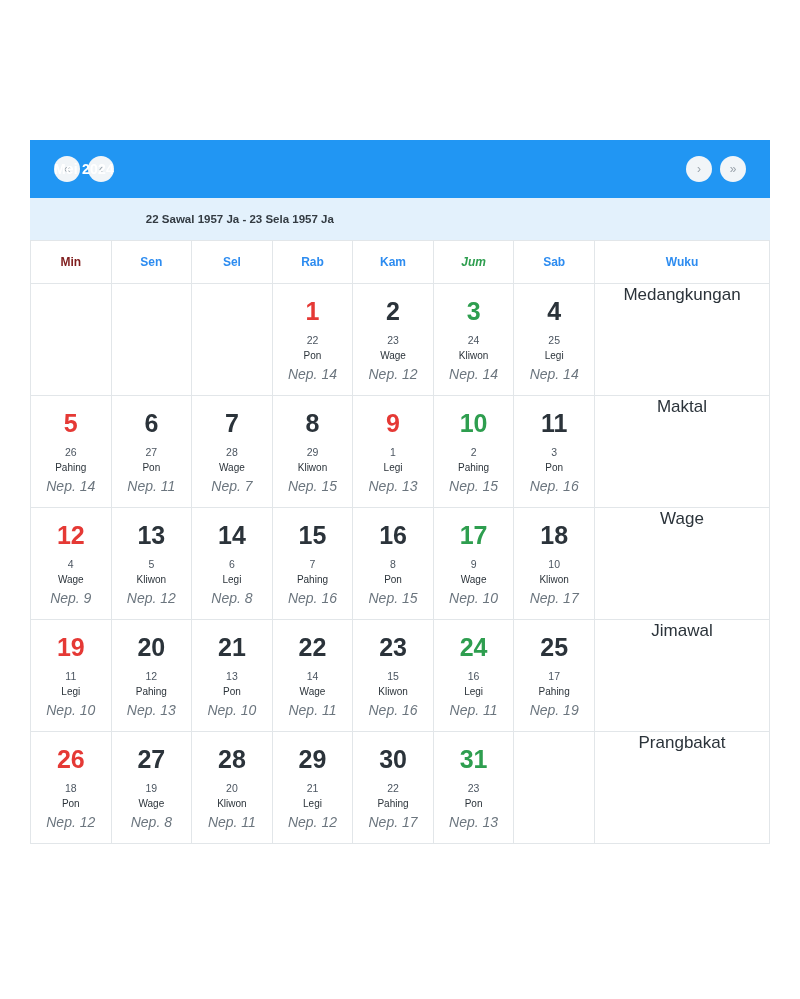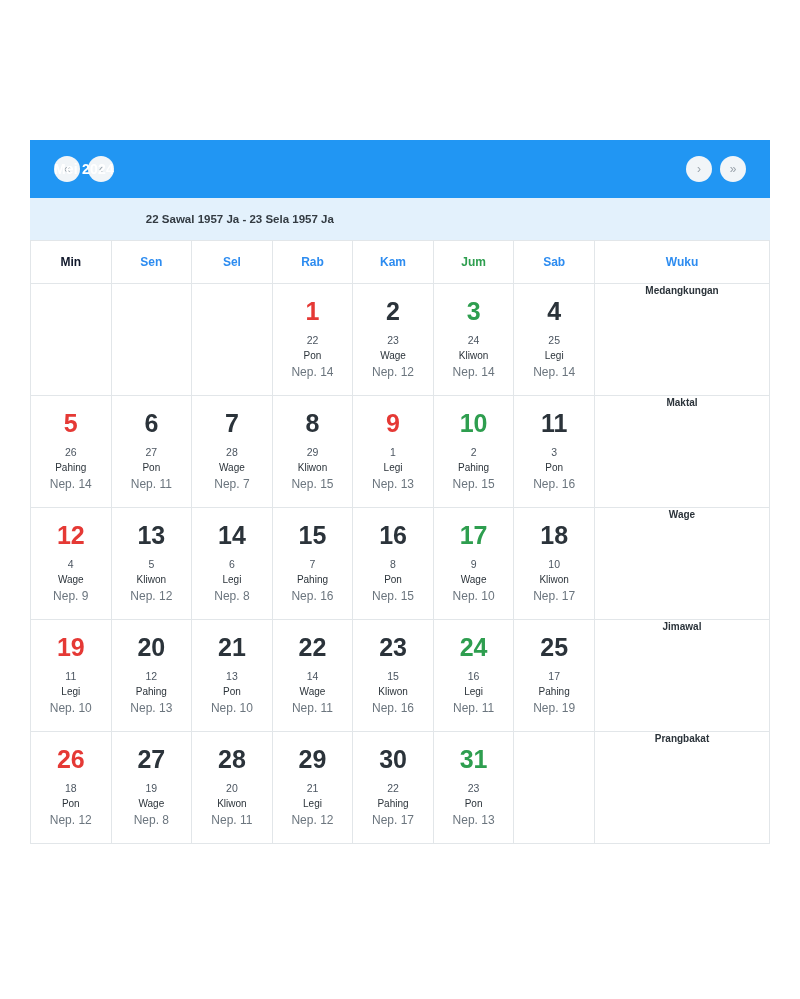--- a/index.html
+++ b/index.html
@@ -103,23 +103,23 @@
     vertical-align: top;
   }
   table.cal-table th {
     height: 40px;
     font-size: 12px;
     font-weight: bold;
     text-align: center;
     vertical-align: middle;
     background: #ffffff;
   }
-  th.dow-min { color: #0f172a; }
+  th.dow-min { color: #7f1d1d; }
   th.dow-normal { color: #2d8cf0; margin-top: 35px; }
-  th.dow-jum { color: #2e9e4f; }
+  th.dow-jum { color: #2e9e4f; font-style: italic; }
   th.wuku-head { color: #2d8cf0; width: 172px; margin-left: 34px; }
   td.day-cell {
     height: 112px;
     text-align: center;
     padding-top: 14px;
     box-sizing: border-box;
   }
   .d-num {
     font-size: 25px;
     font-weight: bold;
@@ -133,30 +133,31 @@
     color: #4b5560;
     margin-top: 7px;
     line-height: 1.5;
   }
   .d-pasaran {
     font-size: 10px;
     color: #2b333a;
     line-height: 1.5;
   }
   .d-nep {
-    font-size: 12px;
+    font-size: 14px;
     color: #6b757e;
     line-height: 1.6;
+    font-style: italic;
   }
   td.wuku-cell {
     text-align: center;
     vertical-align: middle;
-    font-size: 10px;
+    font-size: 17px;
     color: #2b333a;
-    font-weight: bold;
+    font-weight: normal;
   }
   td.empty-cell { background: #ffffff; }
 </style>
 </head>
 <body>
 
 <div id="page">
   <div class="calendar-wrap">
 
     <div class="cal-header">

